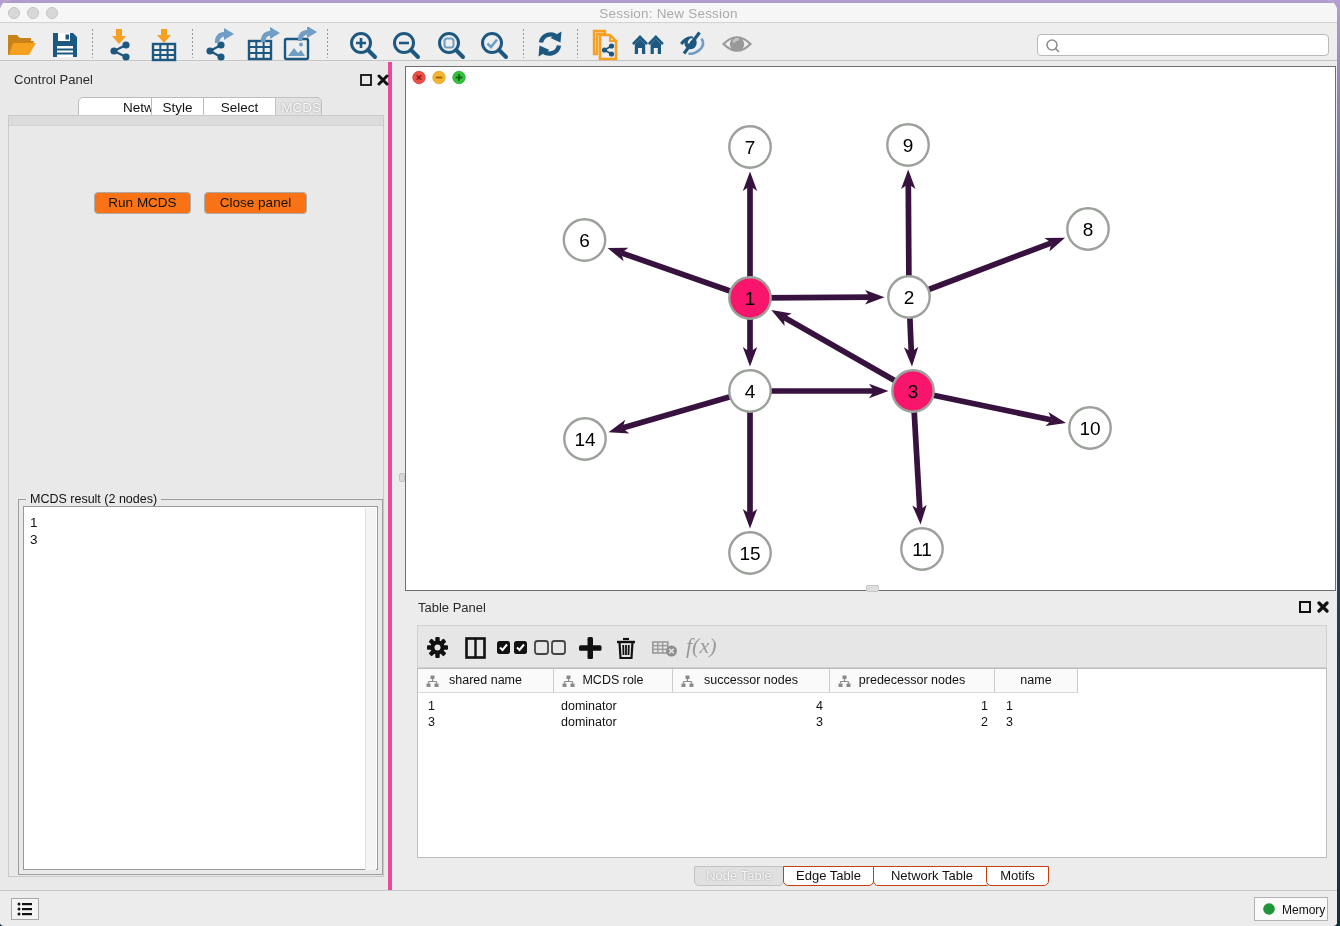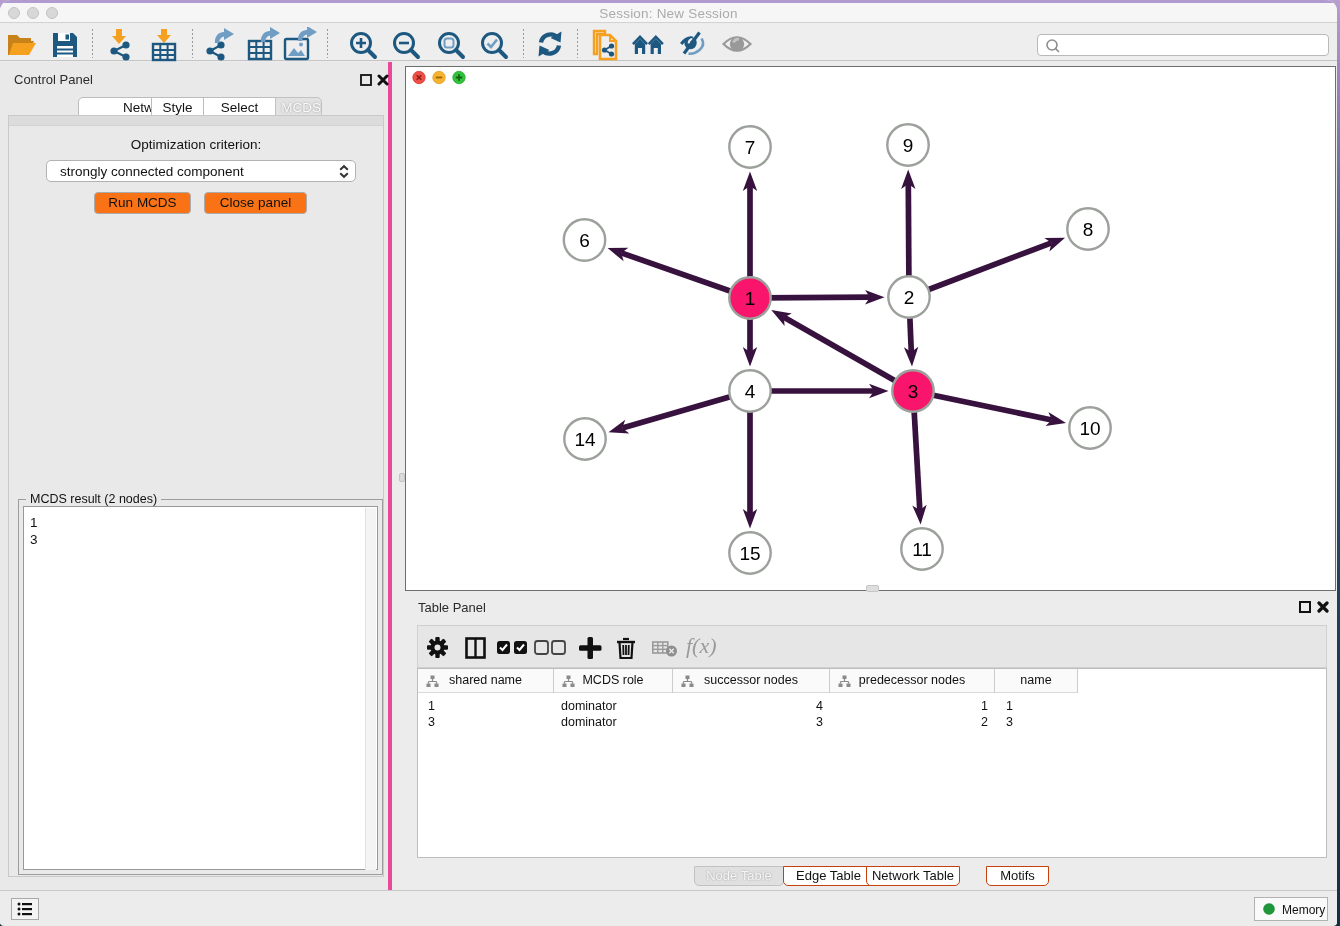--- a/index.html
+++ b/index.html
@@ -207,27 +207,20 @@
       <path d="M19 2 L27 10 M27 2 L19 10" stroke="#111" stroke-width="3" stroke-linecap="round"></path>
     </svg>
     <div class="tabs">
       <div class="tab" style="left:0px; width:74px; border-radius:5px 0 0 2px;padding-left:44px;">Network</div>
       <div class="tab" style="left:73px; width:53px; border-radius:0;">Style</div>
       <div class="tab" style="left:125px; width:73px; border-radius:0;">Select</div>
       <div class="tab tabsel" style="left:197px; width:47px; border-radius:0 5px 2px 0;text-align:right;">MCDS</div>
     </div>
     <div class="cpcontent">
       <div class="cpband"></div>
-      <div class="optlabel">Optimization criterion:</div>
-      <div class="dropdown">strongly connected component
-        <svg style="position:absolute;right:5px;top:3px;" width="12" height="15" viewBox="0 0 12 15">
-          <path d="M2.2 5.8 L6 2.2 L9.8 5.8" fill="none" stroke="#333" stroke-width="2"></path>
-          <path d="M2.2 9.2 L6 12.8 L9.8 9.2" fill="none" stroke="#333" stroke-width="2"></path>
-        </svg>
-      </div>
       <div class="btn" style="left:85px; width:97px;">Run MCDS</div>
       <div class="btn" style="left:195px; width:103px;">Close panel</div>
       <div class="groupbox">
         <div class="grouplabel">MCDS result (2 nodes)</div>
         <div class="resultarea">
           <div class="resulttext">1<br>3</div>
           <div class="vscroll"></div>
         </div>
       </div>
     </div>
@@ -395,21 +388,21 @@
       <div class="trow" style="left:385px; top:30px; width:20px; text-align:right;">4</div>
       <div class="trow" style="left:385px; top:46px; width:20px; text-align:right;">3</div>
       <div class="trow" style="left:550px; top:30px; width:20px; text-align:right;">1</div>
       <div class="trow" style="left:550px; top:46px; width:20px; text-align:right;">2</div>
       <div class="trow" style="left:588px; top:30px;">1</div>
       <div class="trow" style="left:588px; top:46px;">3</div>
     </div>
     <div class="btabs" style="left:301px;">
       <div class="btab btabsel" style="left:0px; width:90px;">Node Table</div>
       <div class="btab" style="left:89px; width:91px;">Edge Table</div>
-      <div class="btab" style="left:172px; width:94px;">Network Table</div>
+      <div class="btab" style="left:179px; width:118px;">Network Table</div>
       <div class="btab" style="left:292px; width:63px;">Motifs</div>
     </div>
   </div>
 
   <div class="statusbar">
     <div class="lstbtn">
       <svg width="26" height="20" viewBox="0 0 26 20" style="position:absolute;left:0;top:0;">
         <circle cx="7" cy="5" r="1.5" fill="#111"></circle>
           <rect x="10" y="4" width="10" height="2.2" fill="#111"></rect>
         <circle cx="7" cy="10" r="1.5" fill="#111"></circle>

